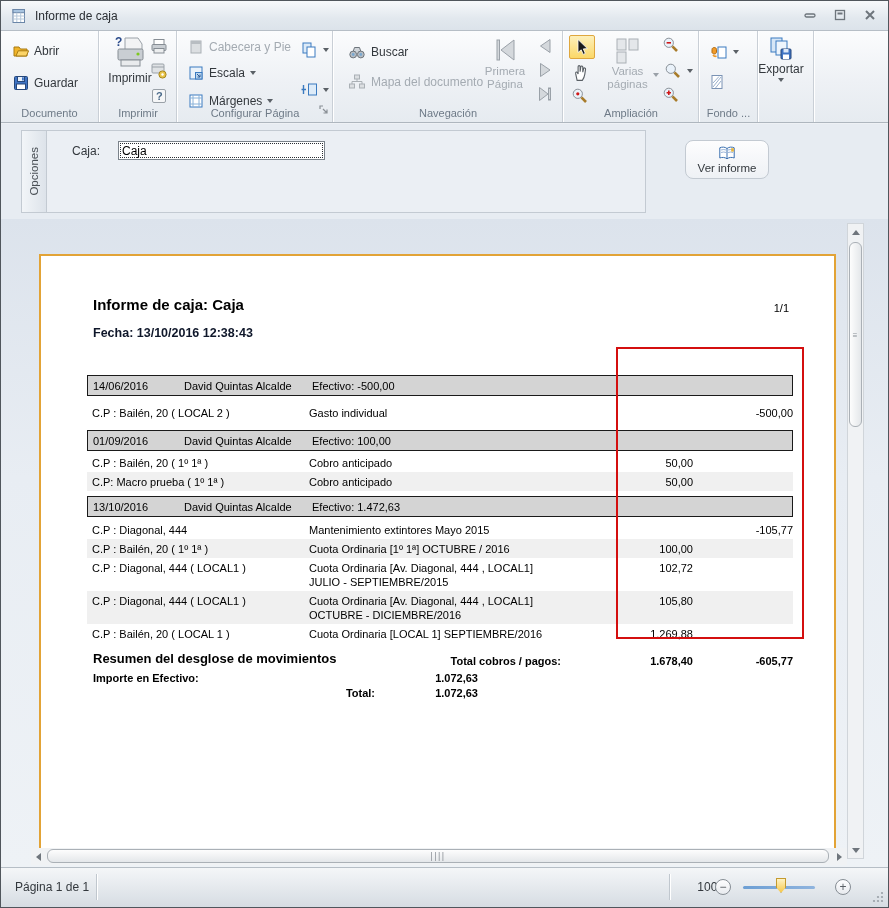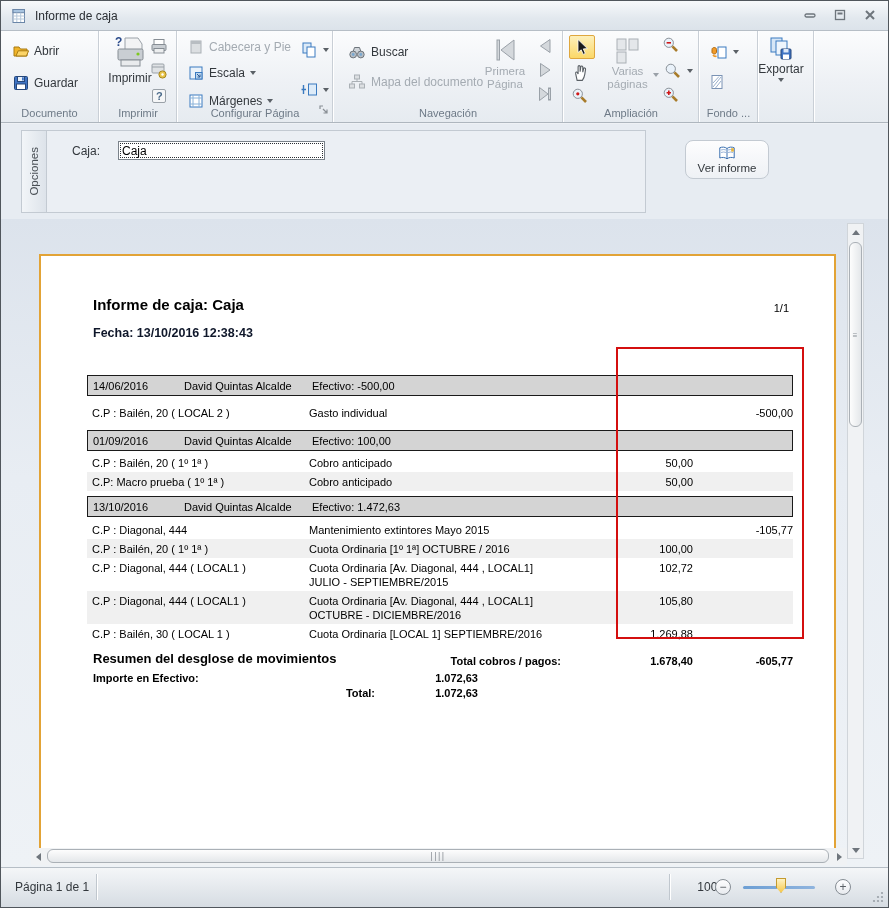--- a/index.html
+++ b/index.html
@@ -466,21 +466,21 @@
           <span class="c-cob">102,72</span>
           <span class="c-pag"></span>
         </div>
         <div class="t-row shade">
           <span class="c-prop">C.P : Diagonal, 444 ( LOCAL1 )</span>
           <span class="c-con">Cuota Ordinaria [Av. Diagonal, 444 , LOCAL1] OCTUBRE - DICIEMBRE/2016</span>
           <span class="c-cob">105,80</span>
           <span class="c-pag"></span>
         </div>
         <div class="t-row">
-          <span class="c-prop">C.P : Bailén, 30 ( LOCAL 1 )</span>
+          <span class="c-prop">C.P : Bailén, 20 ( LOCAL 1 )</span>
           <span class="c-con">Cuota Ordinaria [LOCAL 1] SEPTIEMBRE/2016</span>
           <span class="c-cob">1.269,88</span>
           <span class="c-pag"></span>
         </div>
         <div class="t-total">
           <span class="lbl">Total cobros / pagos:</span>
           <span class="c-cob">1.678,40</span>
           <span class="c-pag">-605,77</span>
         </div>
       </div>

